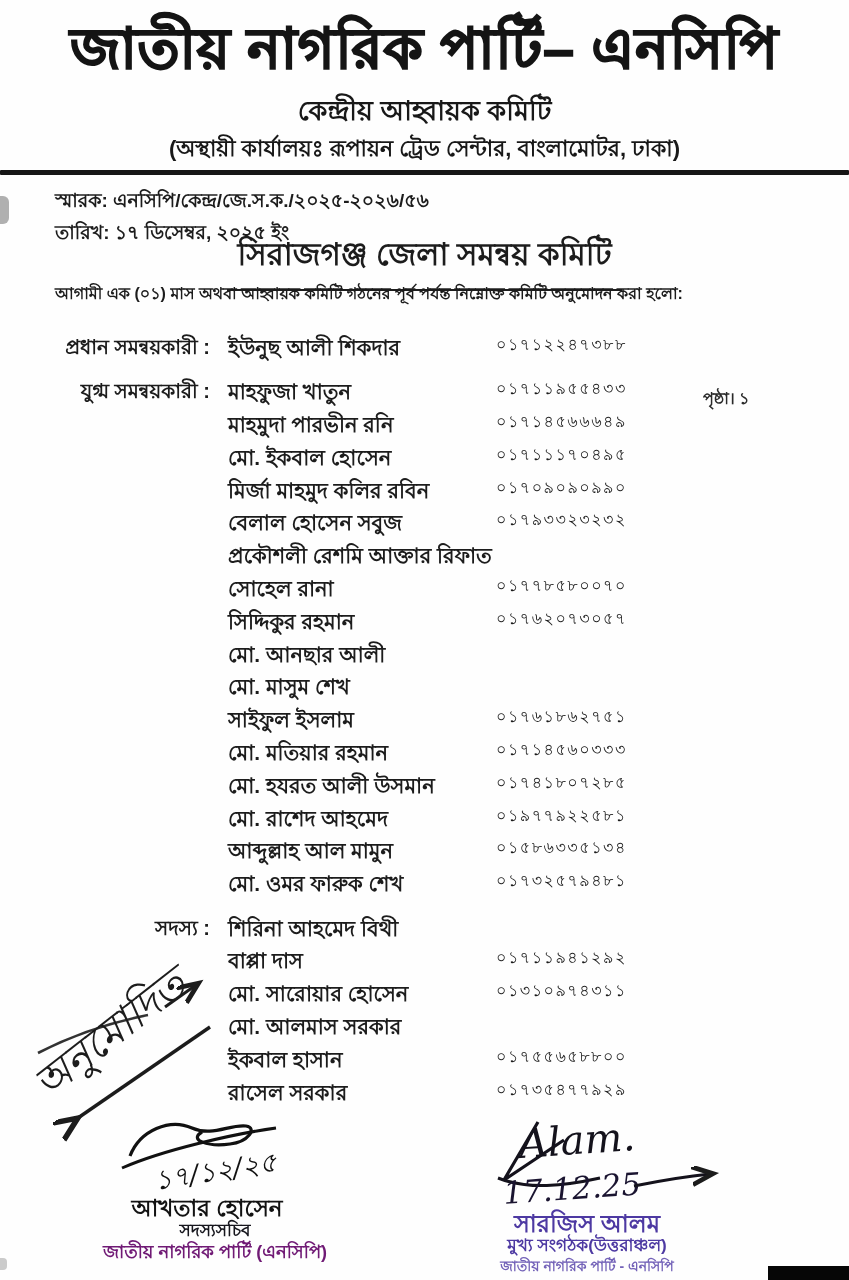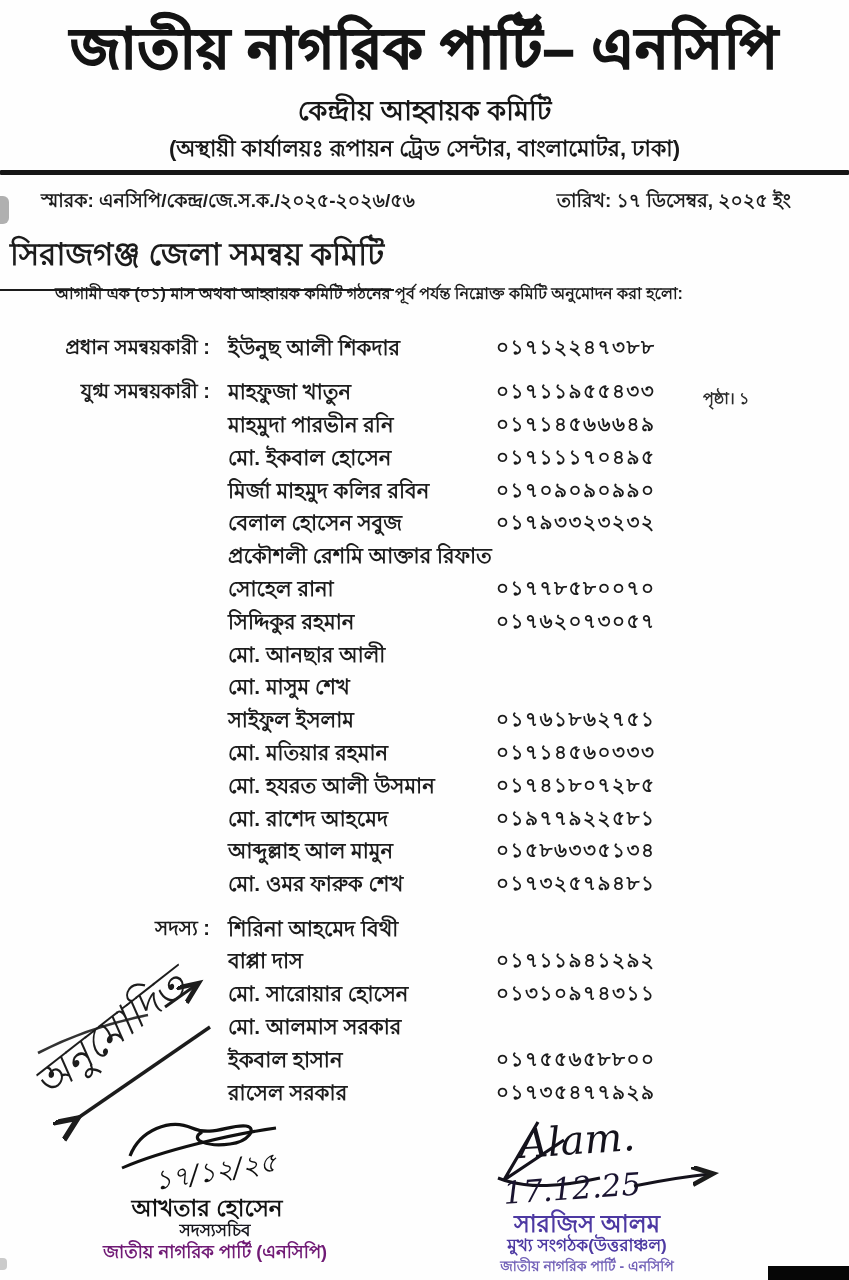--- a/index.html
+++ b/index.html
@@ -29,26 +29,26 @@
   .address{
     position:absolute;top:131px;left:0;right:0;
     text-align:center;font-size:22px;font-weight:800;color:#181818;
   }
   .rule{
     position:absolute;top:170px;left:0;right:0;height:5px;
     background:#161616;border-radius:1px;
   }
   
   .memo-row{
-    position:absolute;top:186px;left:41px;right:58px;
+    position:absolute;top:186px;left:55px;right:58px;
     display:flex;justify-content:space-between;
-    font-size:19px;font-weight:800;
-  }
-  
-  .subject-wrap{position:absolute;top:230px;left:0;right:0;}
+    font-size:19px;font-weight:800;flex-direction:column;
+  }
+  
+  .subject-wrap{position:absolute;top:230px;left:0;right:0;text-align:center;}
   .subject{
     display:inline-block;
     font-size:31px;font-weight:800;
     border-bottom:2.5px solid #1c1c1c;
     padding:0 10px 7px 10px;
   }
   .intro{
     position:absolute;top:284px;left:55px;right:50px;
     font-size:16px;font-weight:700;line-height:1.3;
   }
@@ -62,21 +62,21 @@
   .row.has-role:not(:first-child){margin-top:11.5px;}
   .row .role{
     width:180px;text-align:right;padding-right:10px;
     font-size:20px;font-weight:800;white-space:nowrap;
   }
   .row .name{
     width:268px;padding-left:8px;
     font-size:21px;font-weight:700;white-space:nowrap;
   }
   .row .phone{
-    font-size:20px;font-weight:700;letter-spacing:1.5px;white-space:nowrap;text-align:center;
+    font-size:16px;font-weight:400;letter-spacing:1.5px;white-space:nowrap;text-align:center;
   }
   
   .ink-svg{position:absolute;overflow:visible;}
   .hand-text{font-family:"DejaVu Serif","Liberation Serif",serif;font-style:italic;}
   
   .sig-line{position:absolute;text-align:center;white-space:nowrap;}
   .sig-left-name {top:1190px;left:87px;width:240px;font-size:23px;font-weight:900;color:#121212;}
   .sig-left-title{top:1217px;left:95px;width:240px;font-size:17px;font-weight:800;color:#16161d;}
   .sig-left-org  {top:1238px;left:85px;width:260px;font-size:18px;font-weight:900;color:#701a75;filter:blur(.35px);}
   .sig-right-name {top:1205px;left:462px;width:250px;font-size:24px;font-weight:900;color:#4d39a2;}

